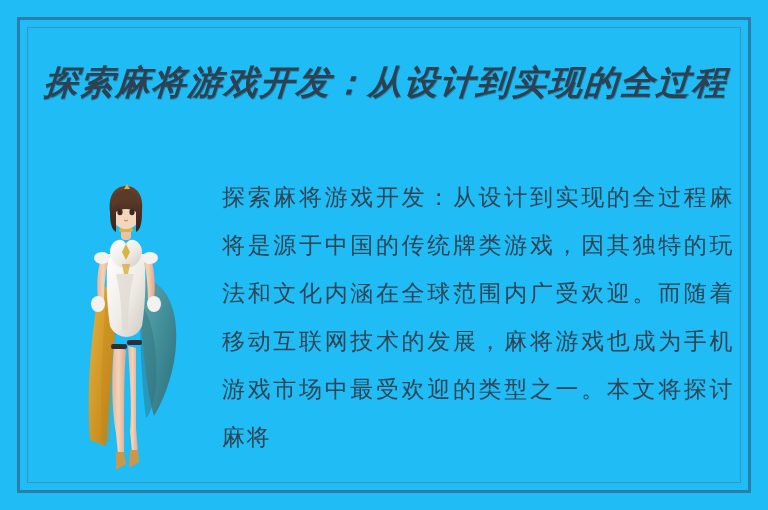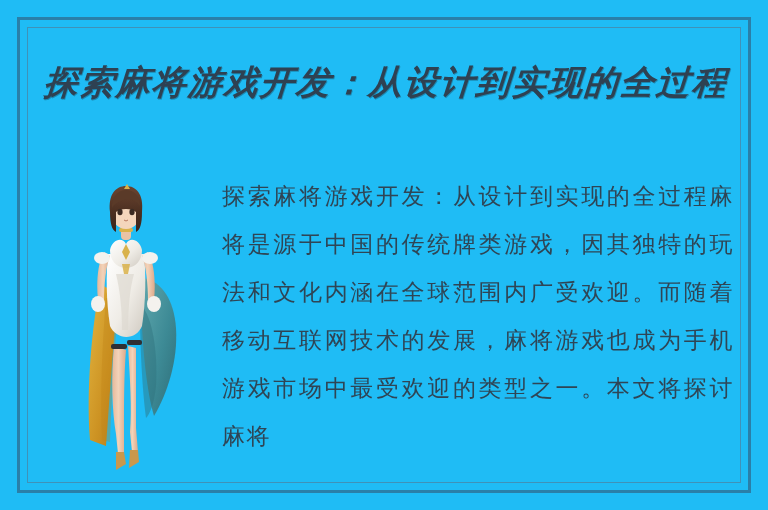--- a/index.html
+++ b/index.html
@@ -84,21 +84,21 @@
     width: 120px;
     height: 300px;
   }
 
   
   .body-text {
     position: absolute;
     left: 178px;
     top: 6px;
     width: 512px;
-    font-family: Liberation Mono, monospace;
+    font-family: Liberation Serif, serif;
     font-size: 23px;
     line-height: 48px;
     letter-spacing: 1.5px;
     color: #2f4555;
     text-align: justify;
     text-justify: inter-character;
     word-break: break-all;
   }
 </style>
 </head>

